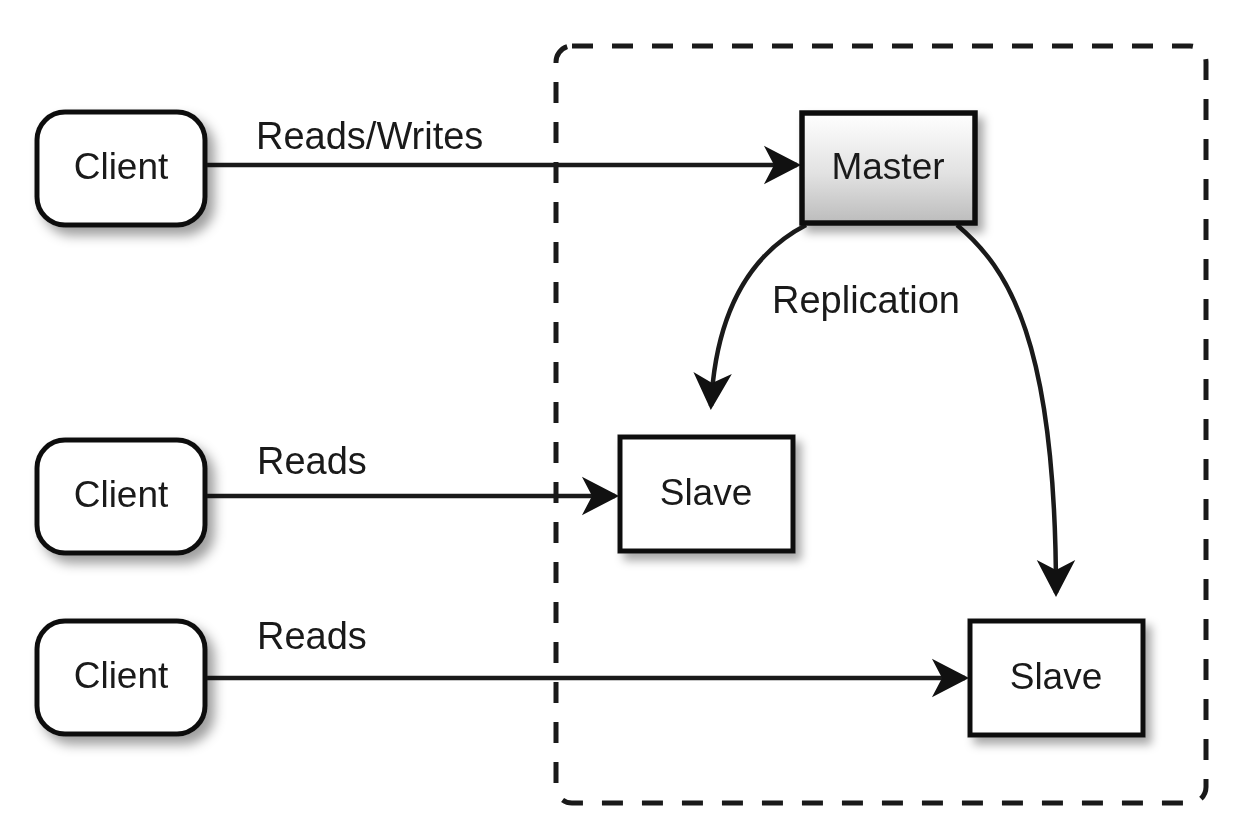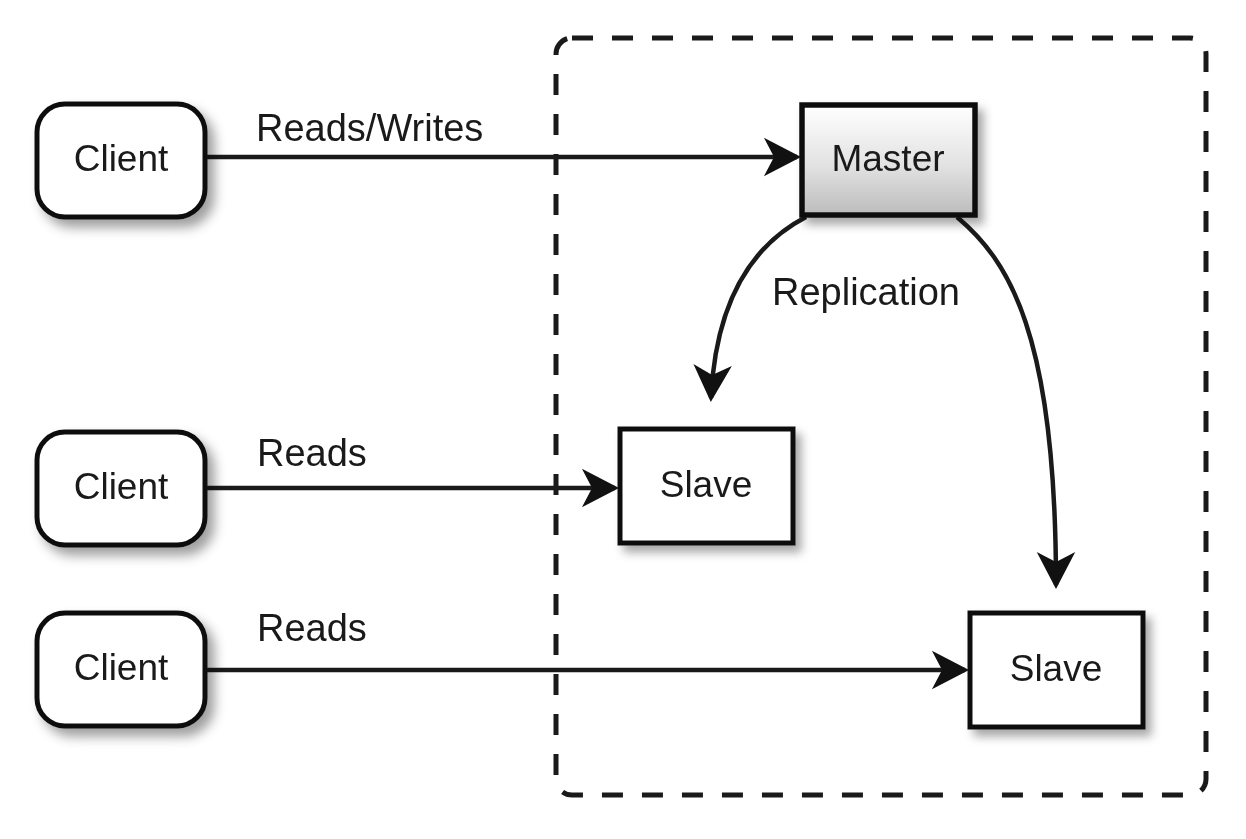--- a/index.html
+++ b/index.html
@@ -9,20 +9,21 @@
   }
   body {
     font-family: "Liberation Sans", sans-serif;
   }
   #canvas {
     position: relative;
     width: 1246px;
     height: 818px;
     background: #ffffff;
     overflow: hidden;
+    margin-top: 8px;
   }
   #diagram-svg {
     position: absolute;
     left: 0;
     top: 0;
     width: 1246px;
     height: 839px;
   }
   .node-label {
     font-family: "Liberation Sans", sans-serif;

